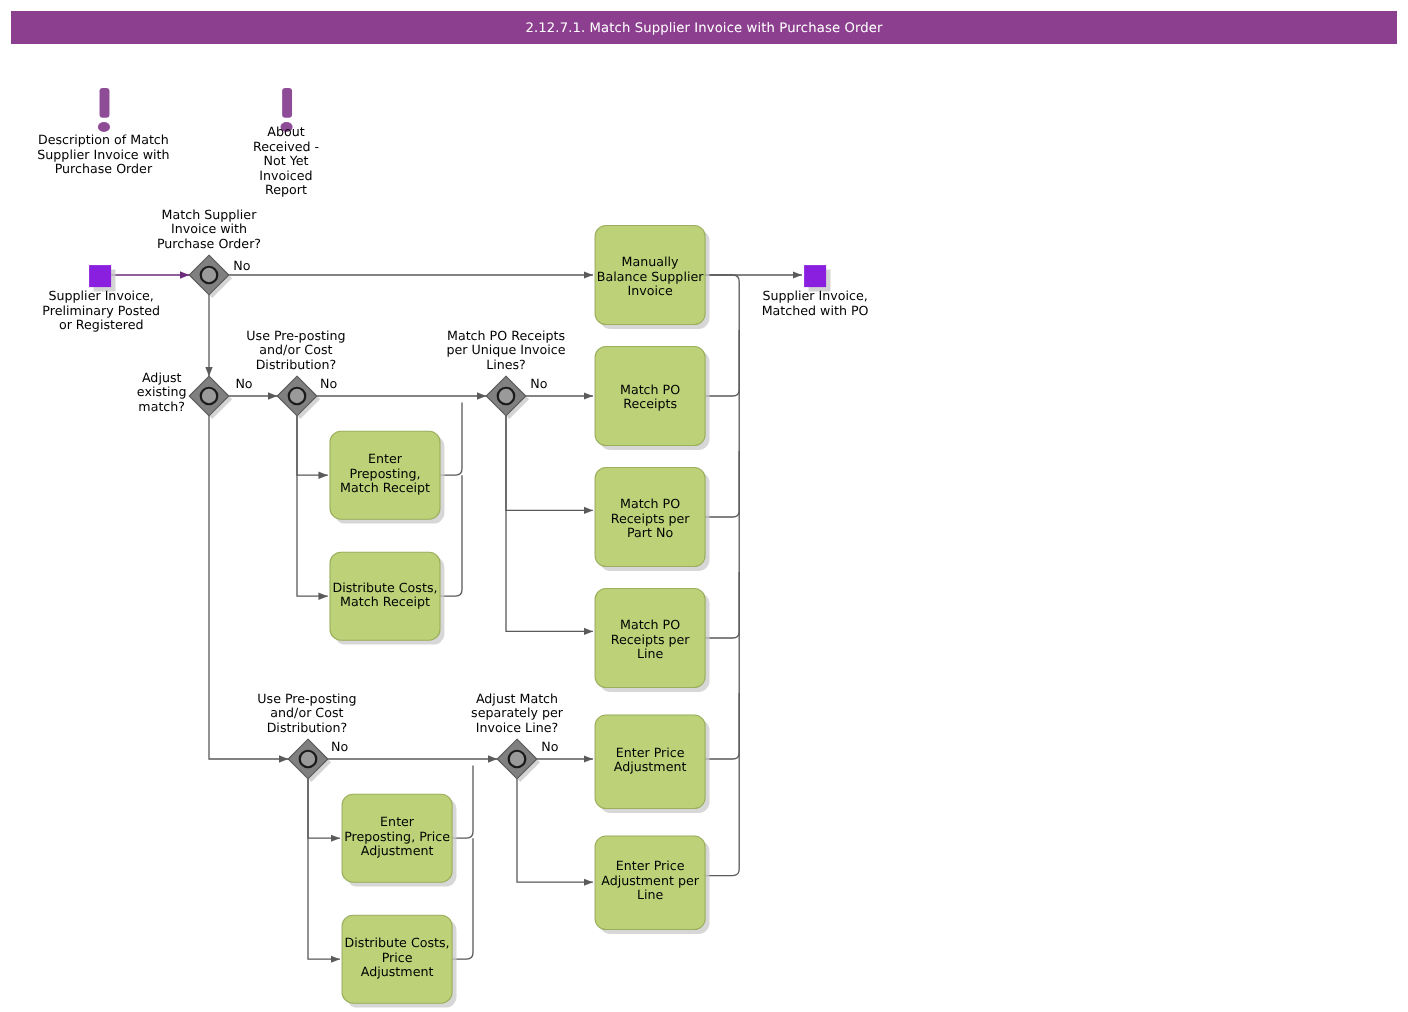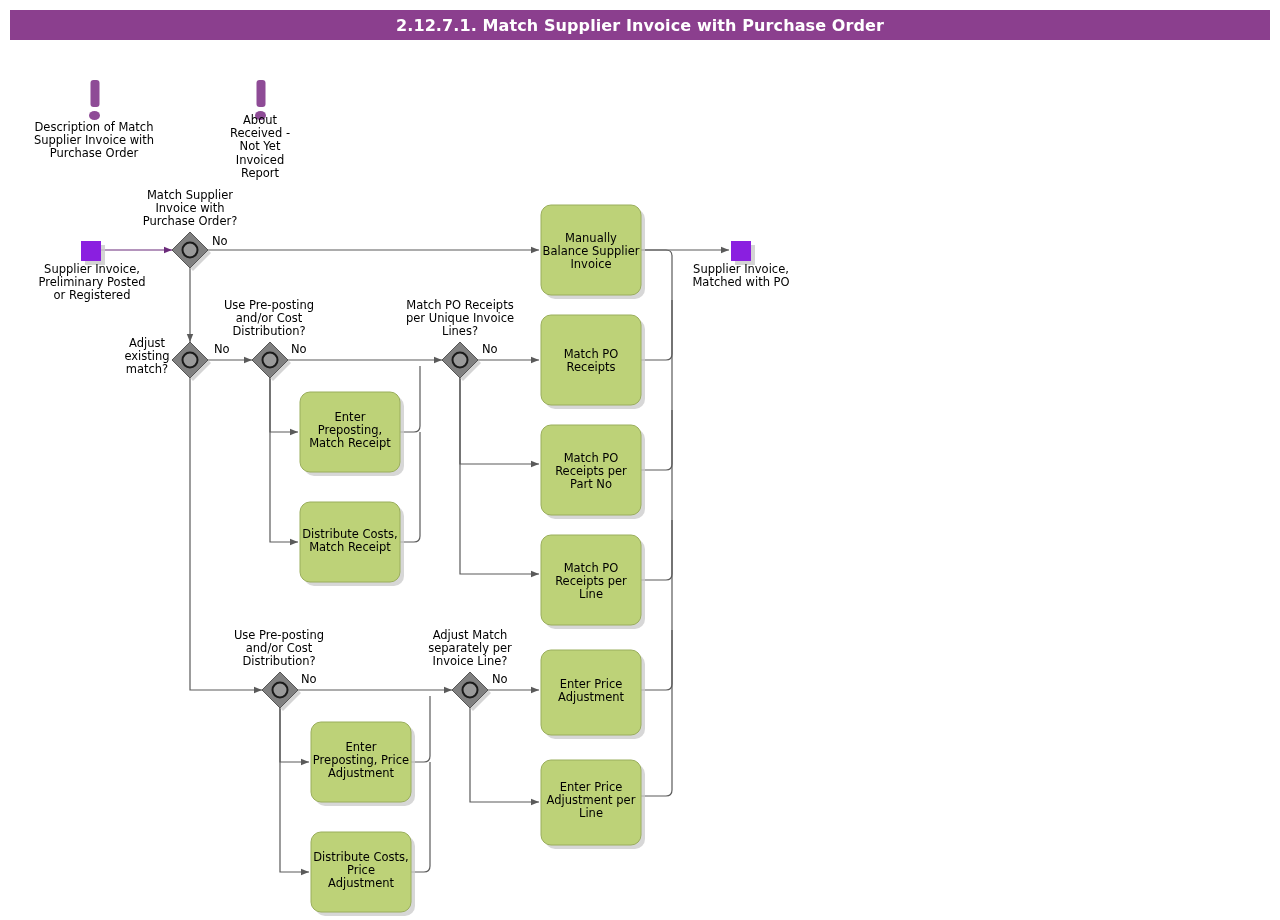--- a/index.html
+++ b/index.html
@@ -20,22 +20,22 @@
     top: 10px;
     width: 1260px;
     height: 30px;
     background: #8b3f8e;
     display: flex;
     align-items: center;
     justify-content: center;
   }
   #title-bar .title-text {
     color: #ffffff;
-    font-size: 16px;
-    font-weight: bold;
+    font-size: 12px;
+    font-weight: normal;
     font-family: "DejaVu Sans", sans-serif;
     letter-spacing: 0.1px;
   }
   #canvas {
     position: absolute;
     left: 0;
     top: 0;
     width: 1280px;
     height: 920px;
   }

